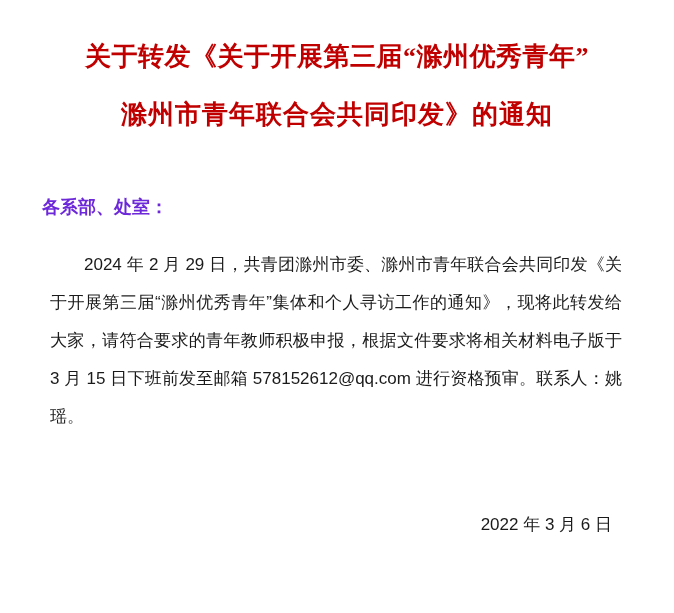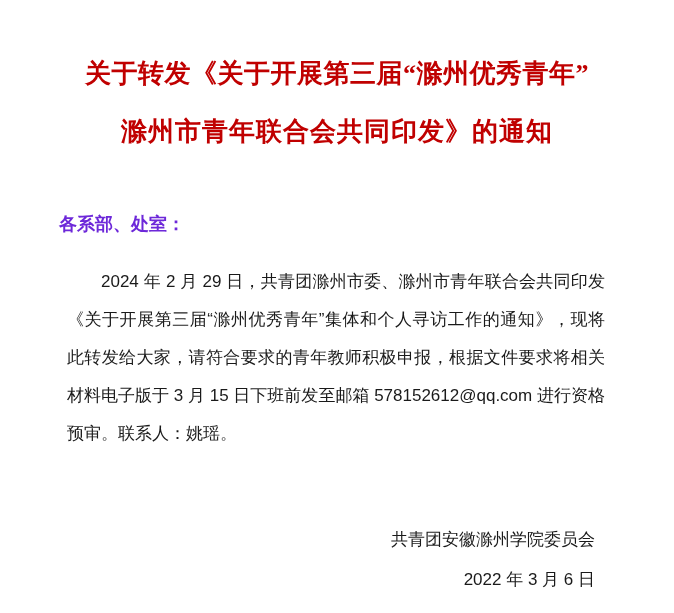--- a/index.html
+++ b/index.html
@@ -11,21 +11,21 @@
     height: 613px;
     background: #ffffff;
     font-family: "Liberation Sans", sans-serif;
     overflow: hidden;
   }
   .page {
     position: relative;
     width: 674px;
     height: 613px;
     box-sizing: border-box;
-    padding: 17px;
+    padding: 0;
     background: #ffffff;
     border-radius: 29px;
   }
   .doc-title {
     margin: 0;
     padding: 28px 42px 0 42px;
     color: #c00000;
     font-size: 26px;
     font-weight: bold;
     line-height: 58px;
@@ -85,17 +85,16 @@
   <h1 class="doc-title">
     <span class="title-line first">关于转发《关于开展第三届“滁州优秀青年”</span>
     <span class="title-line second">滁州市青年联合会共同印发》的通知</span>
   </h1>
 
   <p class="salutation">各系部、处室：</p>
 
   <p class="body-text"><span class="indent"></span><span>2024 年 2 月 29 日，共青团滁州市委、滁州市青年联合会共同印发《关于开展第三届“滁州优秀青年”集体和个人寻访工作的通知》，现将此转发给大家，请符合要求的青年教师积极申报，根据文件要求将相关材料电子版于 3 月 15 日下班前发至邮箱 578152612@qq.com 进行资格预审。联系人：姚瑶。</span></p>
 
   <div class="signature">
-    <span class="sig-line">共青团安徽滁州学院委员会</span>
     <span class="sig-date">2022 年 3 月 6 日</span>
   </div>
 
 </div>
 
 </body></html>

